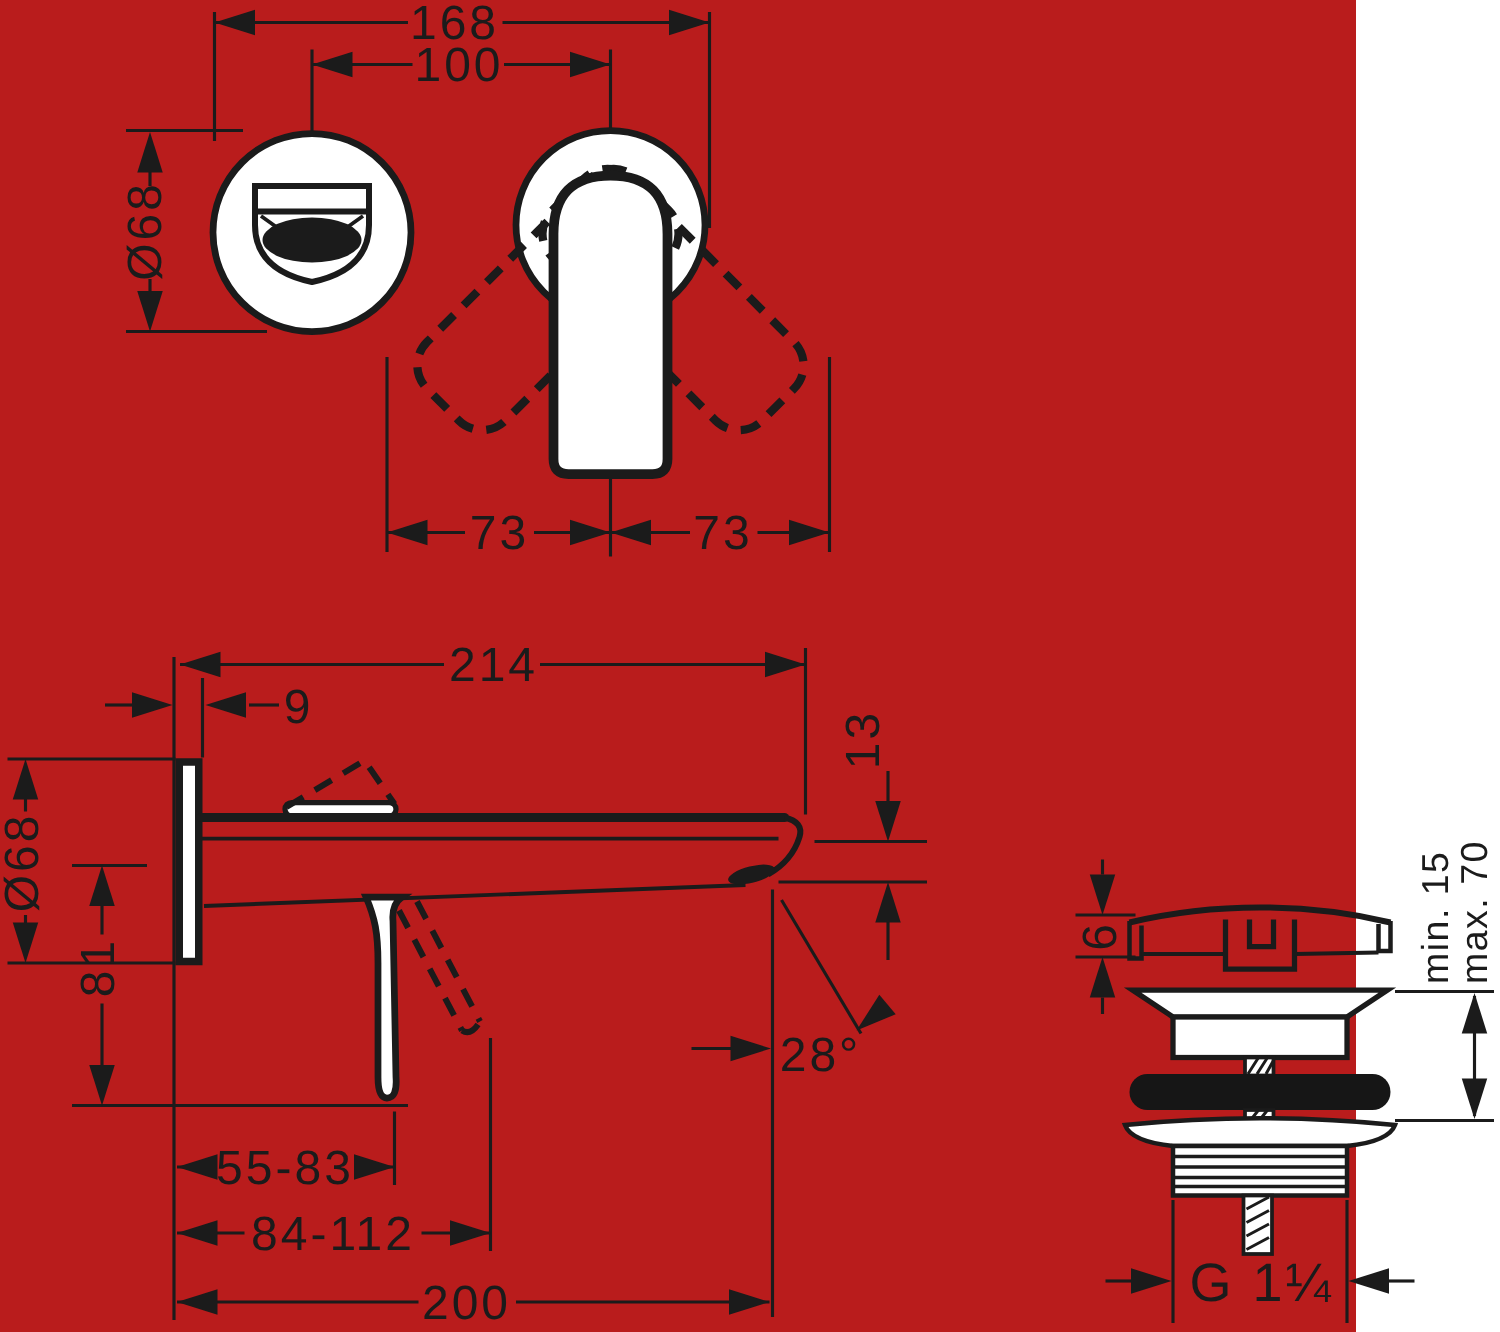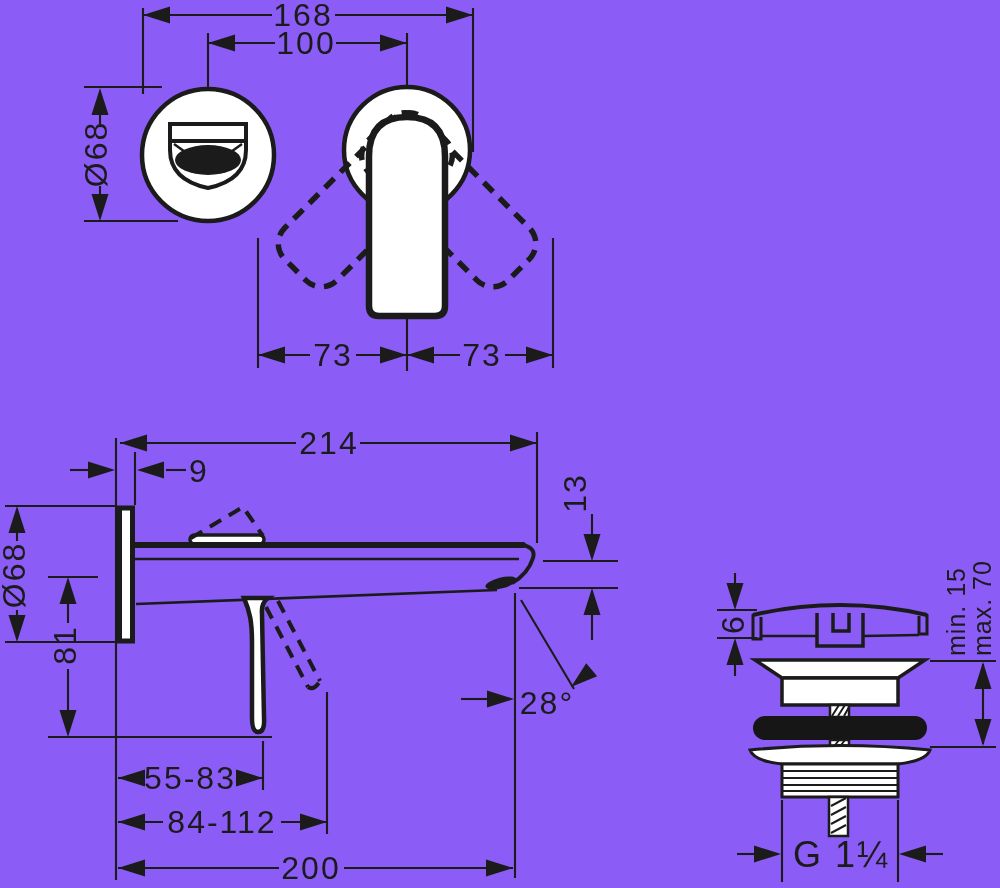--- a/index.html
+++ b/index.html
@@ -1,16 +1,16 @@
 <!DOCTYPE html>
 <html><head>
 <meta charset="utf-8">
 <style>
   html,body{margin:0;padding:0;background:#ffffff;}
-  .stage{width:1000px;height:888px;background:#8b5cf6;position:relative;font-family:"Liberation Sans",sans-serif;}
+  .stage{width:904px;height:888px;background:#b91c1c;position:relative;font-family:"Liberation Sans",sans-serif;}
   svg{display:block;}
   svg text{fill:#1b1b1b;font-family:"Liberation Sans","DejaVu Sans",sans-serif;letter-spacing:2px;}
   .ln{stroke:#1b1b1b;fill:none;}
   .thin{stroke-width:2.1;}
   .med{stroke-width:2.6;}
   .outline{stroke-width:4.5;}
   .dash{stroke-dasharray:13 9;}
   .whitefill{fill:#ffffff;}
   .ink{fill:#1b1b1b;}
   .dimtxt{font-size:32px;}

